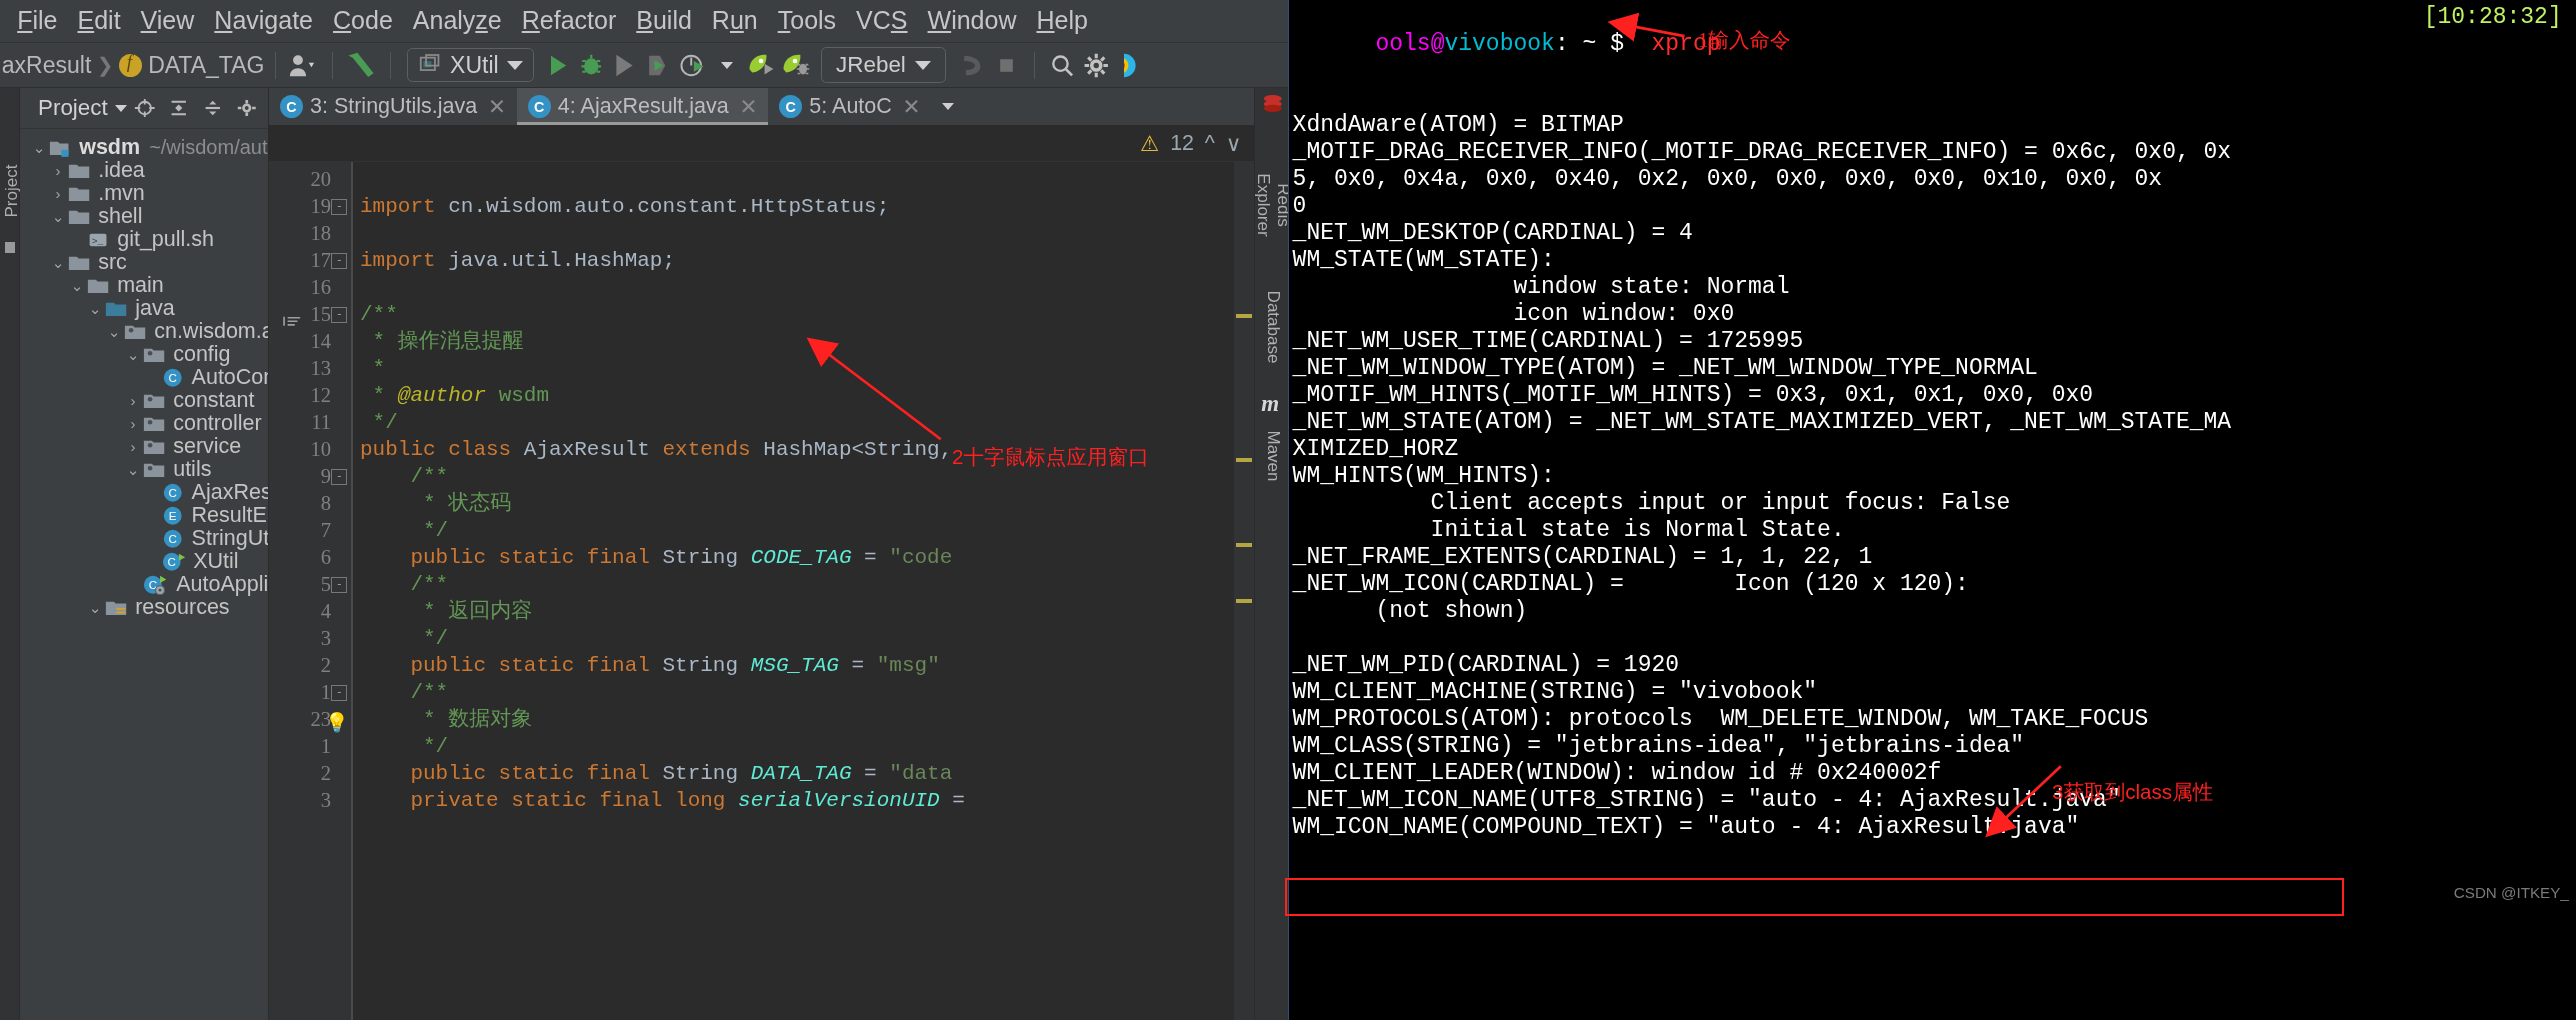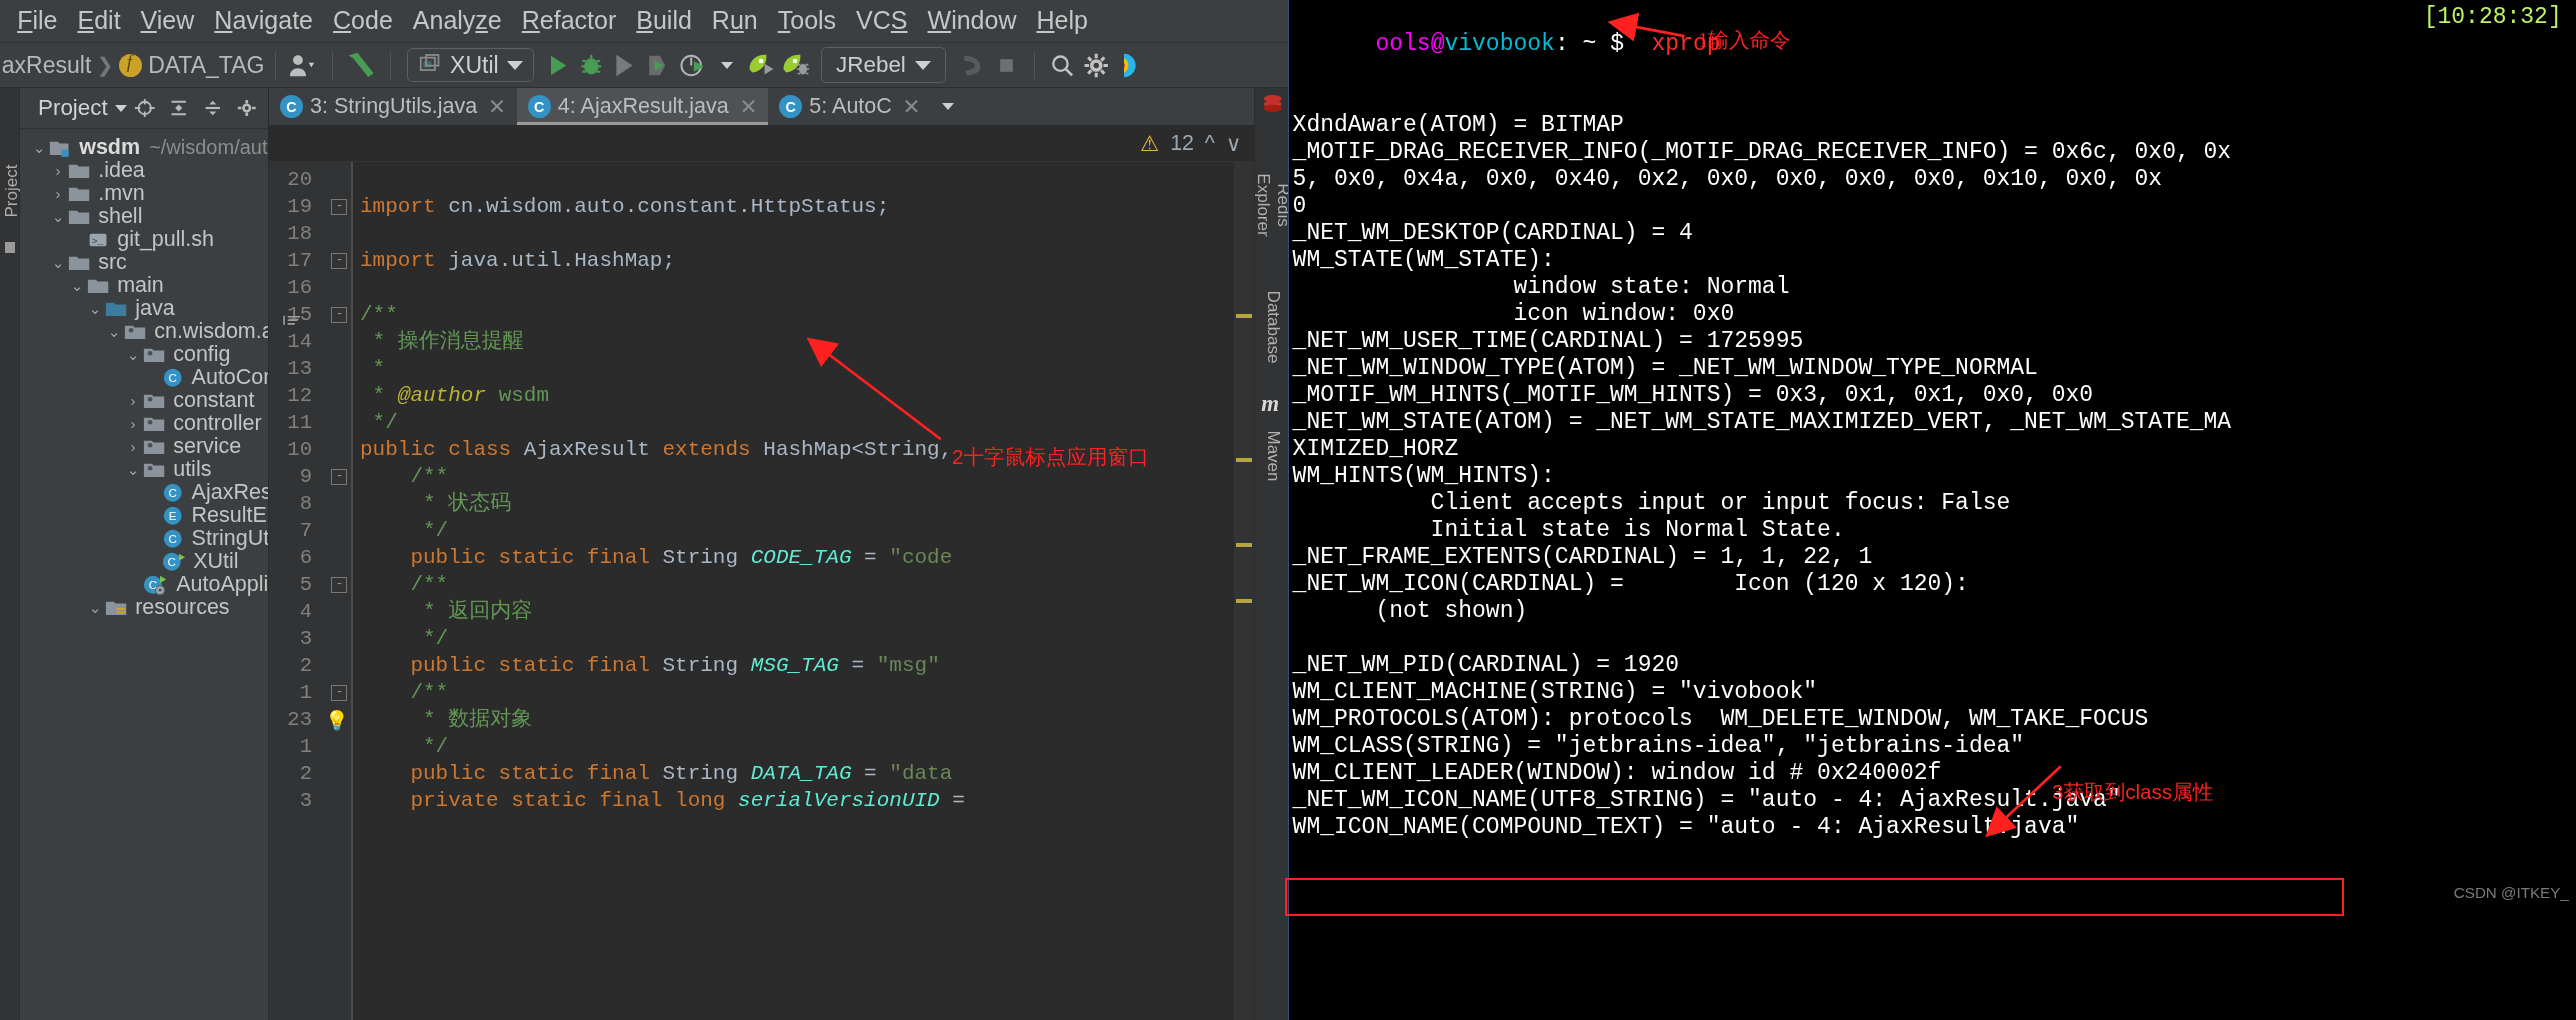--- a/index.html
+++ b/index.html
@@ -123,21 +123,21 @@
     border-bottom: 0.9px solid #313335; font-size: 21.5px; color: #9aa7b0;
   }
   .warn-ico { color: #e2b93d; font-size: 21.5px; }
 
   .codewrap { flex: 1; display: flex; min-height: 0; position: relative; background: #2b2b2b; }
   .gutter {
     width: 82px; background: #313335; color: #808080;
     font-family: "Liberation Mono", monospace; font-size: 20.6px;
     text-align: right; padding-top: 3.6px; flex: none; position: relative;
   }
-  .gl { height: 27px; line-height: 27px; padding-right: 39px; position: relative; }
+  .gl { height: 27px; line-height: 27px; padding-right: 20px; position: relative; font-family: Liberation Serif, serif; }
   .gl .fold {
     position: absolute; right: 3.6px; top: 6.3px; width: 16px; height: 16px;
     border: 0.9px solid #777; color: #9a9a9a; font-size: 12.5px; line-height: 12.5px;
     text-align: center;
   }
   .gl .bulb { position: absolute; right: 1.8px; top: 3.6px; font-size: 19px; color: #e8c34a; }
   .gl .marks { position: absolute; right: 48px; top: 7.2px; width: 20px; }
 
   .codearea {
     flex: 1; position: relative; overflow: hidden;

